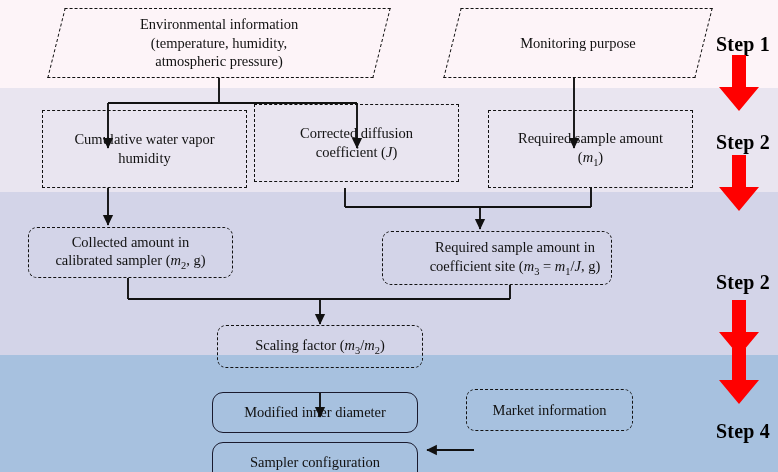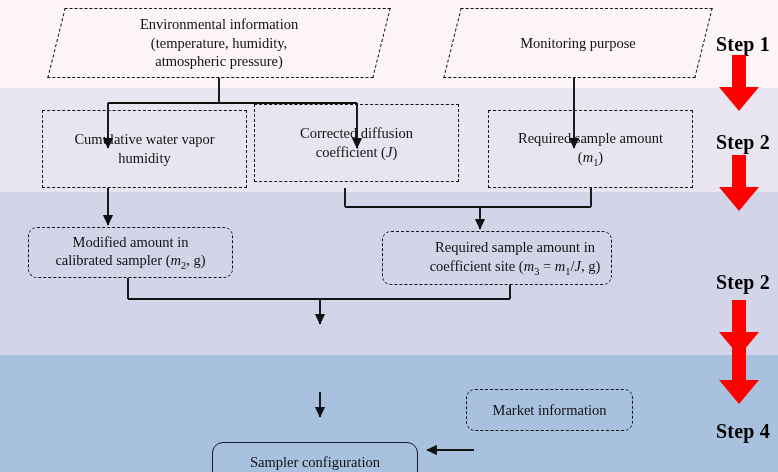--- a/index.html
+++ b/index.html
@@ -181,37 +181,49 @@
     <div class="inner">
       <div>Required sample amount</div>
       <div>
         <span>(</span><span class="it">m</span><sub>1</sub><span>)</span>
       </div>
     </div>
   </div>
 
   <div class="node rect-dash-round" style="left:28px; top:227px; width:205px; height:51px;">
     <div class="inner">
-      <div>Modified amount in</div>
+      <div>Collected amount in</div>
       <div>
         <span>calibrated sampler (</span><span class="it">m</span><sub>2</sub><span>, g)</span>
       </div>
     </div>
   </div>
 
   <div class="node rect-dash-round" style="left:382px; top:231px; width:230px; height:54px;padding-left:42px;">
     <div class="inner">
       <div>Required sample amount in</div>
       <div>
         <span>coefficient site (</span><span class="it">m</span><sub>3</sub><span> = </span><span class="it">m</span><sub>1</sub><span>/</span><span class="it">J</span><span>, g)</span>
       </div>
     </div>
   </div>
 
-
+  <div class="node rect-dash-round" style="left:217px; top:325px; width:206px; height:43px;">
+    <div class="inner">
+      <div>
+        <span>Scaling factor (</span><span class="it">m</span><sub>3</sub><span>/</span><span class="it">m</span><sub>2</sub><span>)</span>
+      </div>
+    </div>
+  </div>
+
+  <div class="node rect-solid-round" style="left:212px; top:392px; width:206px; height:41px;">
+    <div class="inner">
+      <div>Modified inner diameter</div>
+    </div>
+  </div>
 
   <div class="node rect-dash-round" style="left:466px; top:389px; width:167px; height:42px;">
     <div class="inner">
       <div>Market information</div>
     </div>
   </div>
 
   <div class="node rect-solid-round" style="left:212px; top:442px; width:206px; height:41px;">
     <div class="inner">
       <div>Sampler configuration</div>

